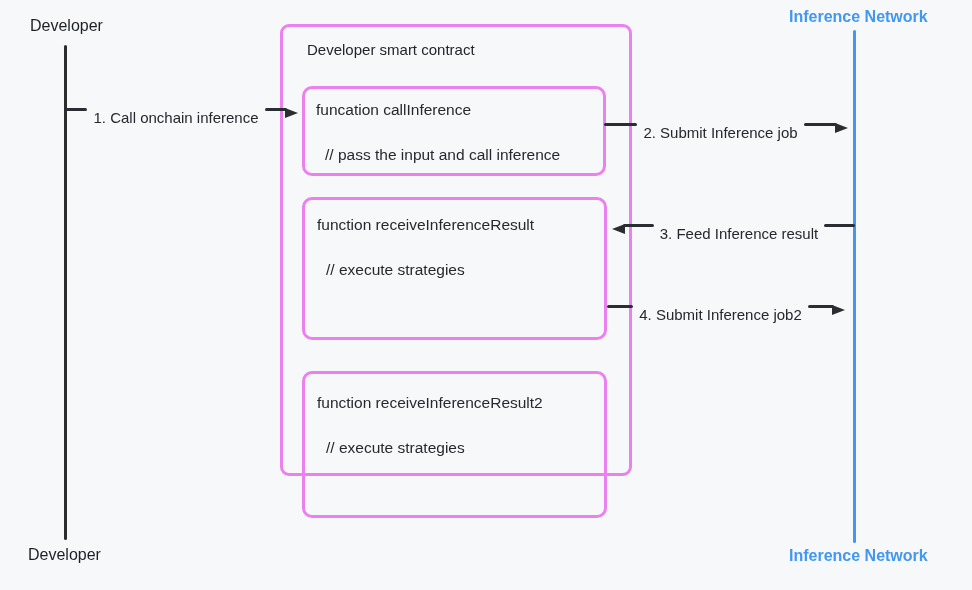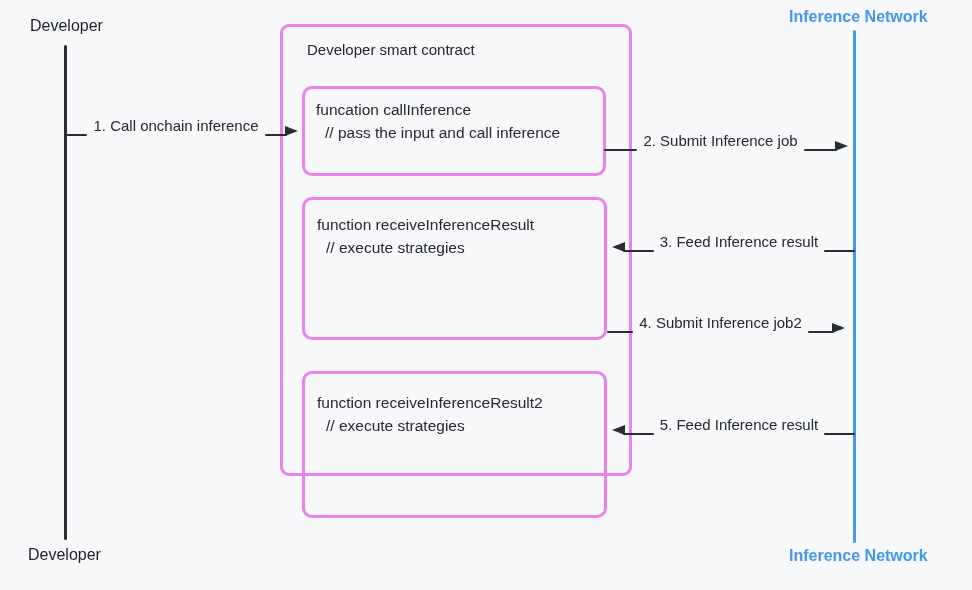--- a/index.html
+++ b/index.html
@@ -43,26 +43,26 @@
     border: 3px solid #eb80ef; border-radius: 10px;
     box-sizing: border-box;
     padding: 9px 12px;
     font-size: 15.5px; font-weight: 500; line-height: 23px;
     color: #26292e;
   }
   .fn-box.b1 { left: 19px; top: 59px;  width: 304px; height: 90px; padding-left: 11px;  }
   .fn-box.b2 { left: 19px; top: 170px; width: 305px; height: 143px; padding-top: 13px; }
   .fn-box.b3 { left: 19px; top: 344px; width: 305px; height: 147px; padding-top: 17px; }
   .code-line { white-space: nowrap; }
-  .code-line.comment { padding-left: 9px; }
+  .code-line.comment { padding-left: 9px; margin-top: 22px; }
 
   
   .arrow {
     position: absolute; height: 20px;
-    display: flex; align-items: flex-end; margin-top: 8px;
+    display: flex; align-items: flex-start;
   }
   .seg { flex: 1 1 0; height: 2.5px; background: #2a2d31; border-radius: 2px; min-width: 14px; }
   .arrow-label {
     margin: 0 6px; white-space: nowrap;
     font-size: 15px; font-weight: 500; color: #25282d;
     line-height: 20px;
   }
   .head { width: 0; height: 0; flex: 0 0 auto; }
   .head-right { border-top: 5.5px solid transparent; border-bottom: 5.5px solid transparent; border-left: 13px solid #2a2d31; margin-left: -2px; }
   .head-left  { border-top: 5.5px solid transparent; border-bottom: 5.5px solid transparent; border-right: 13px solid #2a2d31; margin-right: -2px; }
@@ -126,20 +126,14 @@
     <span class="seg"></span>
   </div>
 
   <div class="arrow a4">
     <span class="seg"></span>
     <span class="arrow-label">4. Submit Inference job2</span>
     <span class="seg"></span>
     <span class="head head-right"></span>
   </div>
 
-  <div class="arrow a5">
-    <span class="head head-left"></span>
-    <span class="seg"></span>
-    <span class="arrow-label">5. Feed Inference result</span>
-    <span class="seg"></span>
-  </div>
 
 </div>
 
 </body></html>

